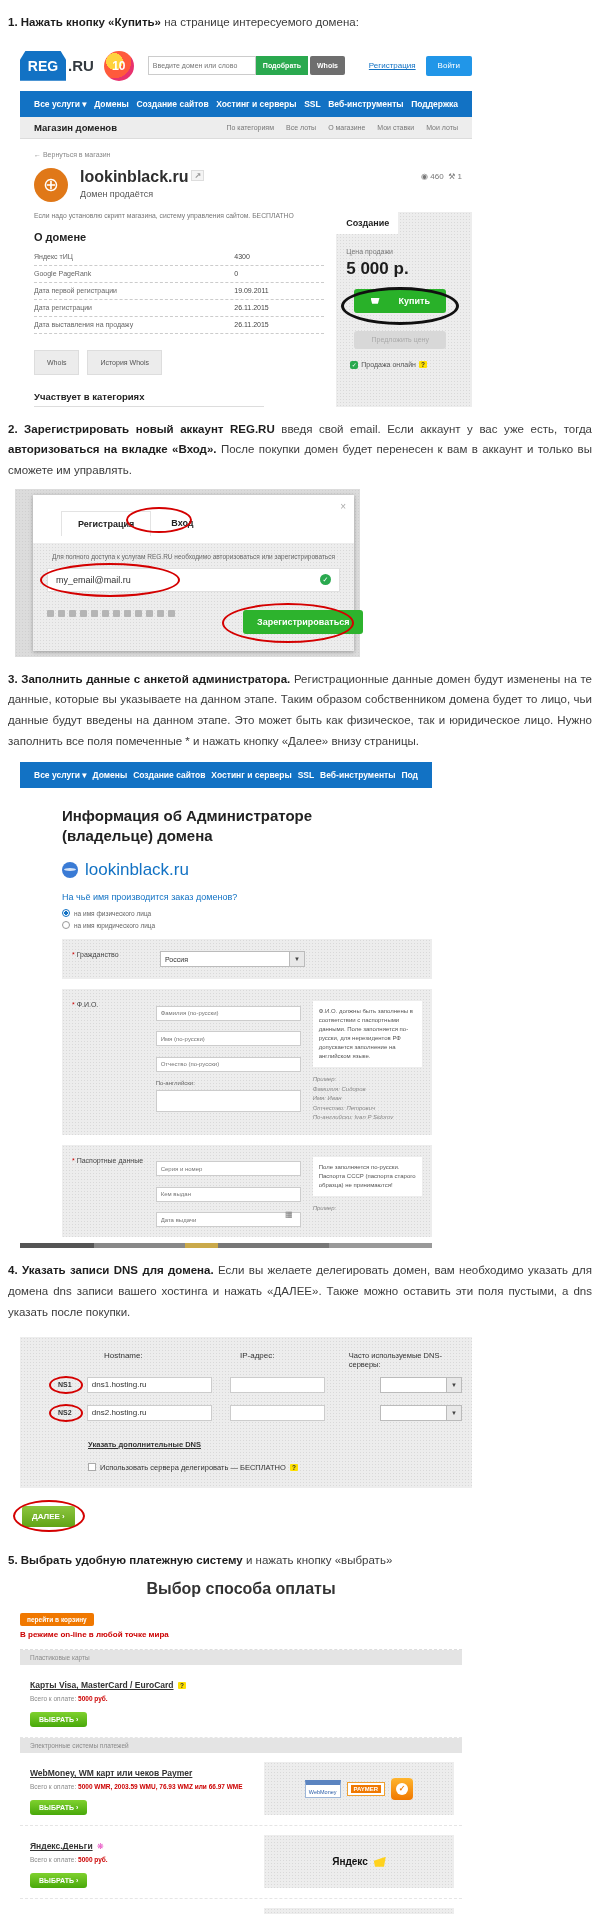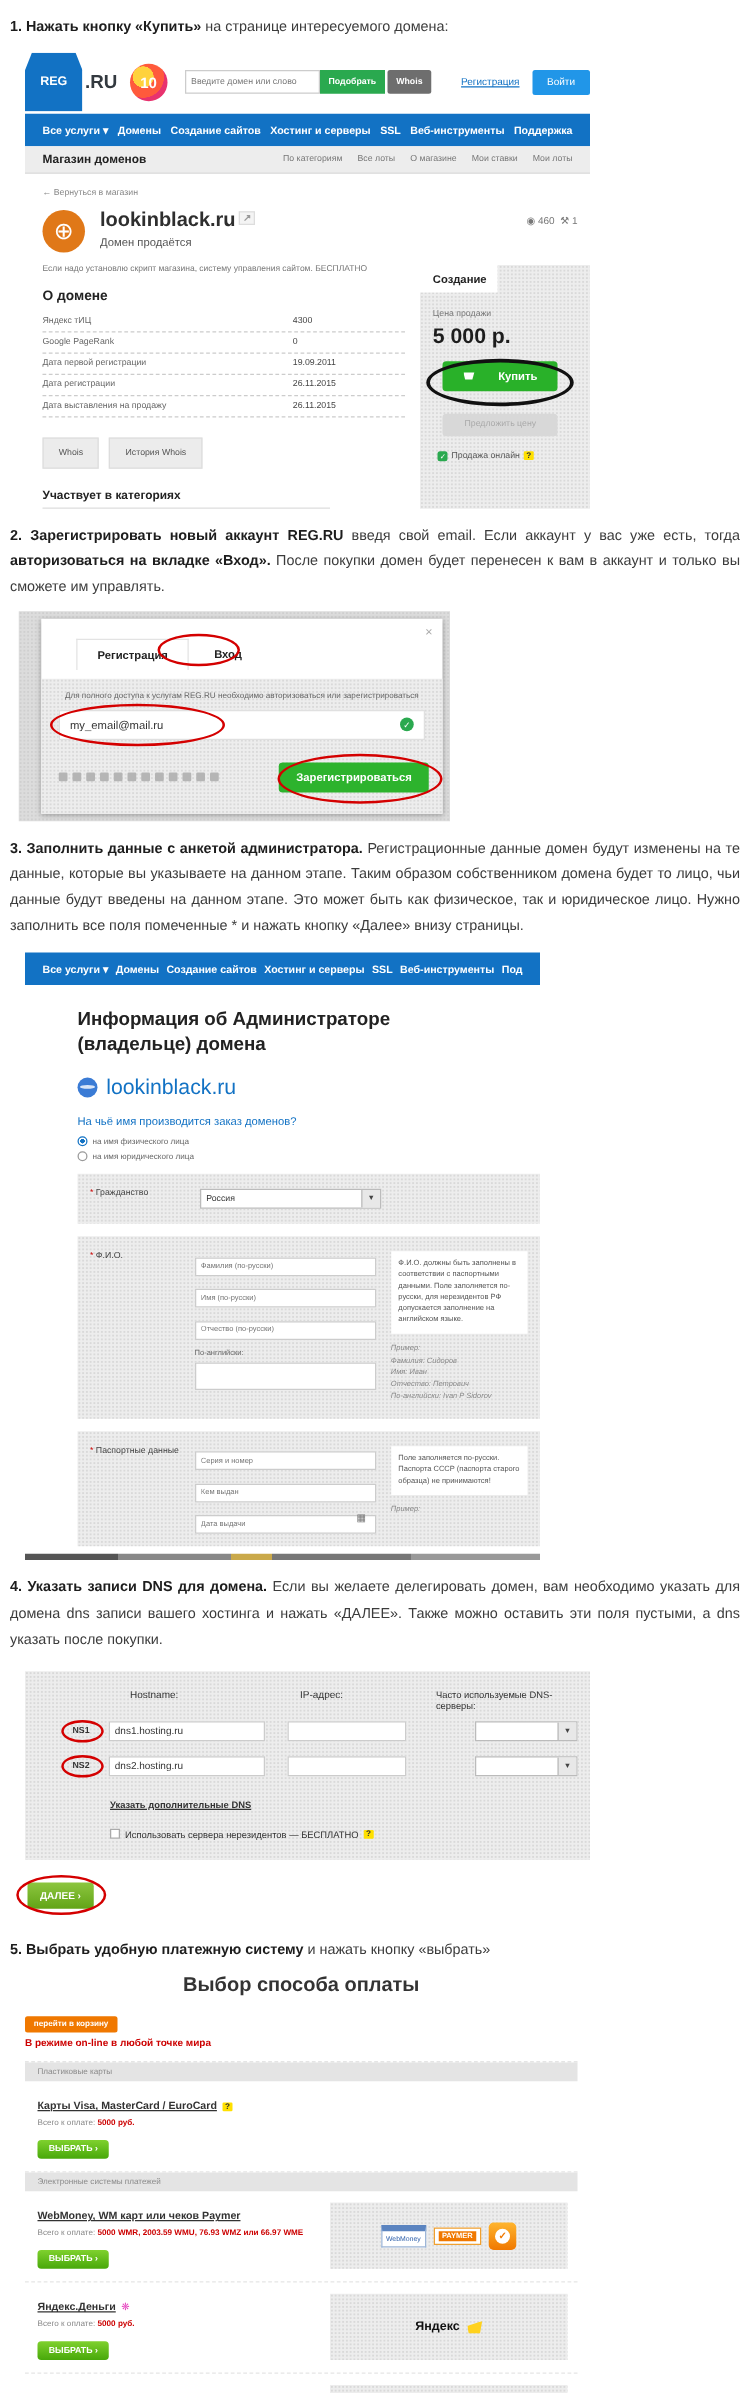--- a/index.html
+++ b/index.html
@@ -10,21 +10,21 @@
   .dotbg { background-color:#ededed;
            background-image: radial-gradient(#d9d9d9 0.8px, transparent 0.9px);
            background-size:3px 3px; }
   .ell-red { position:absolute; border:2.5px solid #d40000; border-radius:50%; pointer-events:none; z-index:6; }
   .ell-black { position:absolute; border:3px solid #111; border-radius:50%; pointer-events:none; z-index:6; }
   .qbadge { display:inline-block; background:#ffe000; color:#333; font-size:6.5px; padding:0 2px; border-radius:1px; font-weight:bold; }
 
   
   .s1 { margin:4px 0 0 20px; width:452px; position:relative; }
   .s1-header { display:flex; align-items:center; height:50px; }
-  .logo-house { width:46px; height:47px; background:#1272c4; color:#fff; font-weight:bold; font-size:10px;
+  .logo-house { width:46px; height:30px; background:#1272c4; color:#fff; font-weight:bold; font-size:14px;
                 display:flex; align-items:center; justify-content:center;
                 clip-path:polygon(12% 0,88% 0,100% 30%,100% 100%,0 100%,0 30%); }
   .logo-ru { font-weight:bold; font-size:15px; color:#33393f; margin-left:2px; }
   .badge10 { width:30px; height:30px; border-radius:50%; margin-left:10px;
              background:radial-gradient(circle at 35% 35%, #ffd23d 0 30%, #ff5a3c 31% 60%, #e8326e 61% 100%);
              color:#fff; font-weight:bold; font-size:12px; display:flex; align-items:center; justify-content:center; }
   .searchbar { display:flex; margin-left:14px; align-items:center; }
   .searchbar input { width:108px; height:19px; border:1px solid #ccc; font-size:7px; padding:0 4px; color:#999; }
   .btn-green-sm { background:#2aa94f; color:#fff; border:0; font-size:7px; font-weight:bold; height:19px; padding:0 7px; }
   .btn-dark-sm { background:#6e6e6e; color:#fff; border:0; font-size:7px; font-weight:bold; height:19px; padding:0 7px; margin-left:2px; border-radius:2px; }
@@ -74,21 +74,21 @@
   .modal { position:absolute; left:18px; top:6px; right:6px; bottom:6px; background:#fff; box-shadow:0 1px 4px rgba(0,0,0,.3); }
   .modal-x { position:absolute; right:8px; top:6px; color:#aaa; font-size:10px; }
   .mtabs { display:flex; gap:4px; padding:16px 0 0 28px; position:relative;}
   .mtab { font-size:9px; font-weight:bold; color:#222; padding:7px 16px; }
   .mtab.active { border:1px solid #e3e3e3; border-bottom:0; background:#fff; }
   .mbody { position:absolute; left:0; right:0; top:48px; bottom:0; padding:10px 14px; }
   .minfo { font-size:6.5px; color:#666; text-align:center; margin-bottom:8px; }
   .mrow { position:relative; background:#fff; border:1px solid #e0e0e0; height:24px; display:flex; align-items:center; padding:0 8px; }
   .mrow input { border:0; font-size:9px; color:#333; width:200px; outline:none; }
   .mcheck { margin-left:auto; width:11px; height:11px; border-radius:50%; background:#2aa94f; color:#fff; font-size:7px; display:flex; align-items:center; justify-content:center; }
-  .mbottom { display:flex; align-items:center; margin-top:18px; position:relative;}
+  .mbottom { display:flex; align-items:flex-start; margin-top:18px; position:relative;gap:20px;}
   .soc { display:flex; gap:4px; }
   .soc i { width:7px; height:7px; background:#b5b5b5; display:inline-block; border-radius:1px;}
   .reg-btn { background:#2db32d; color:#fff; border:0; border-radius:3px; font-size:9px; font-weight:bold; padding:7px 14px; margin-left:48px; }
 
   
   .s3 { margin:10px 0 0 20px; width:412px; position:relative; }
   .s3 .mainnav { width:412px; }
   .s3-inner { padding-left:42px; }
   .s3 h1 { font-size:15px; color:#222; width:330px; line-height:1.35; margin:18px 0 14px; }
   .s3-domain { display:flex; align-items:center; gap:7px; margin-bottom:12px; }
@@ -411,21 +411,21 @@
       </span>
       <input class="host" value="dns2.hosting.ru" style="">
       <input class="ip" style="">
       <div class="sel">
           <span class="dd">▼</span>
         </div>
     </div>
     <a class="dns-link">Указать дополнительные DNS</a>
     <div class="dns-cb">
       <span class="cb"></span>
-      <span>Использовать сервера нерезидентов — БЕСПЛАТНО</span>
+      <span>Использовать сервера делегировать — БЕСПЛАТНО</span>
       <span class="qbadge">?</span>
     </div>
   </div>
   <div class="next-wrap">
     <button class="next-btn">ДАЛЕЕ  ›</button>
     <div class="ell-red" style="left:-7px; top:2px; width:72px; height:32px;"></div>
   </div>
 </div>
 
 <p class="step"><b>5. Выбрать удобную платежную систему</b><span> и нажать кнопку «выбрать»</span></p>

